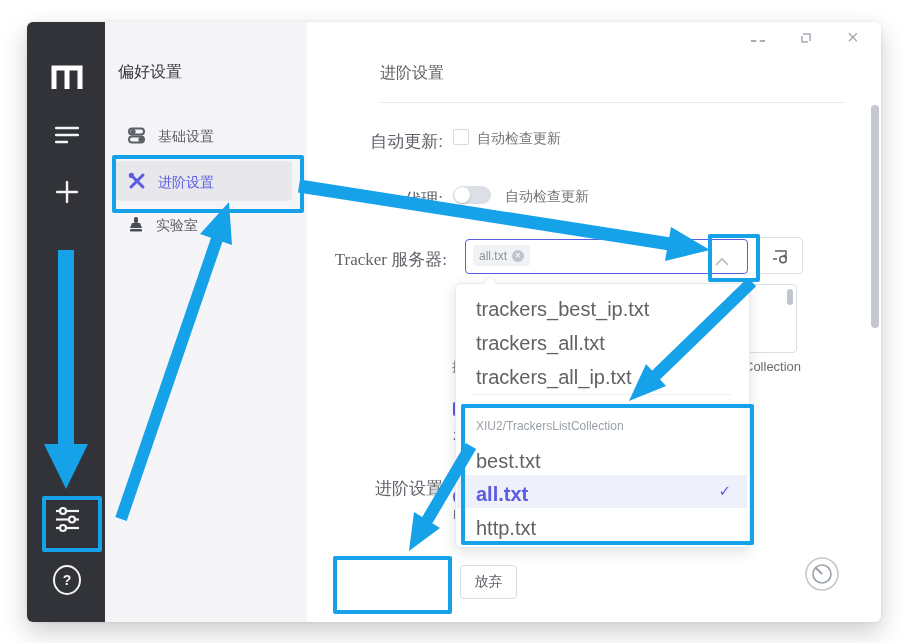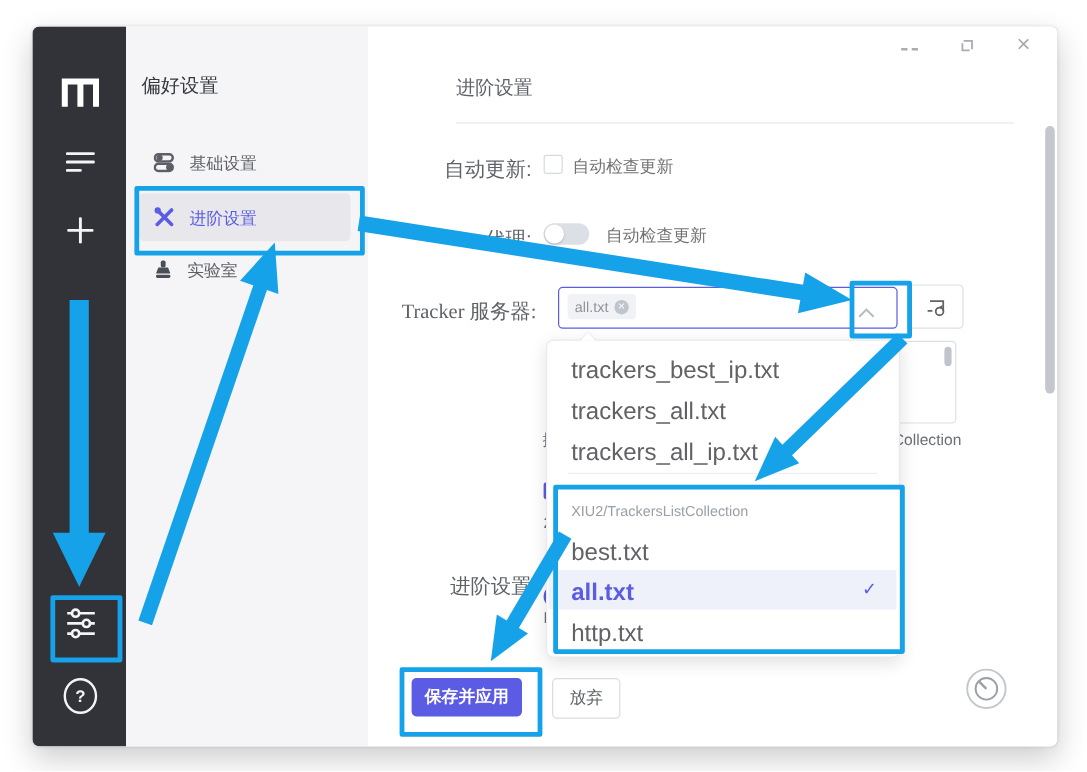--- a/index.html
+++ b/index.html
@@ -235,21 +235,20 @@
     <div class="dd-item dd-sel" style="top: 199px;">all.txt</div>
     <div class="dd-check" style="top: 198px;">✓</div>
     <div class="dd-item" style="top: 233px;">http.txt</div>
   </div>
   <style>
     
     .dropdown .dd-item, .dropdown .dd-group, .dropdown .dd-divider, .dropdown .dd-sel-bg, .dropdown .dd-check{
       top:auto;} 
   </style>
 
-  <div class="abs btn-primary" style="left:343px;top:565px;width:92px;height:32px;">保存并应用</div>
   <div class="abs btn-plain" style="left:460px;top:565px;width:55px;height:32px;">放弃</div>
 
   <div class="abs" style="left:797px;top:549px;">
     <svg width="50" height="50" viewBox="0 0 50 50">
         <g fill="none" stroke="#c3c7cd" stroke-width="1.6">
           <circle cx="25" cy="25" r="16"></circle>
           <circle cx="25" cy="25" r="9" stroke="#9aa0a8"></circle>
           <line x1="25" y1="25" x2="19" y2="19" stroke="#9aa0a8" stroke-width="2"></line>
         </g>
       </svg>

